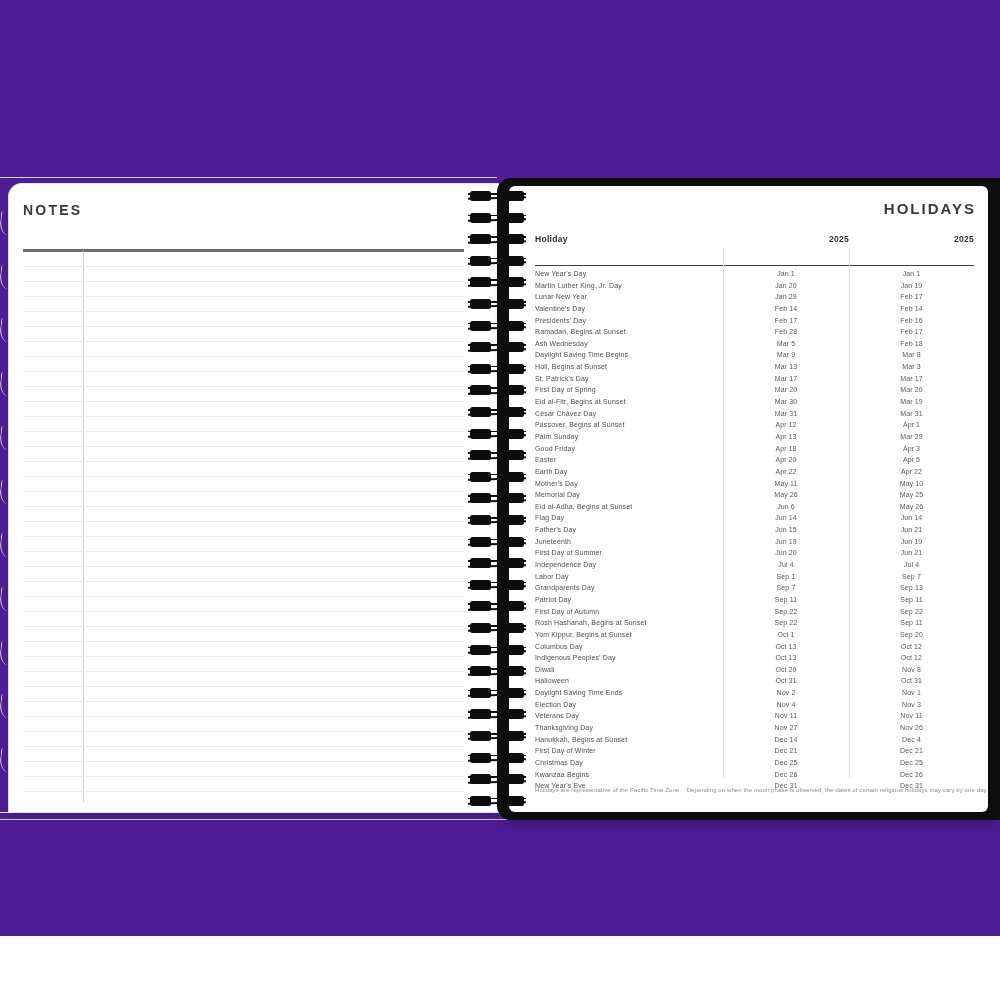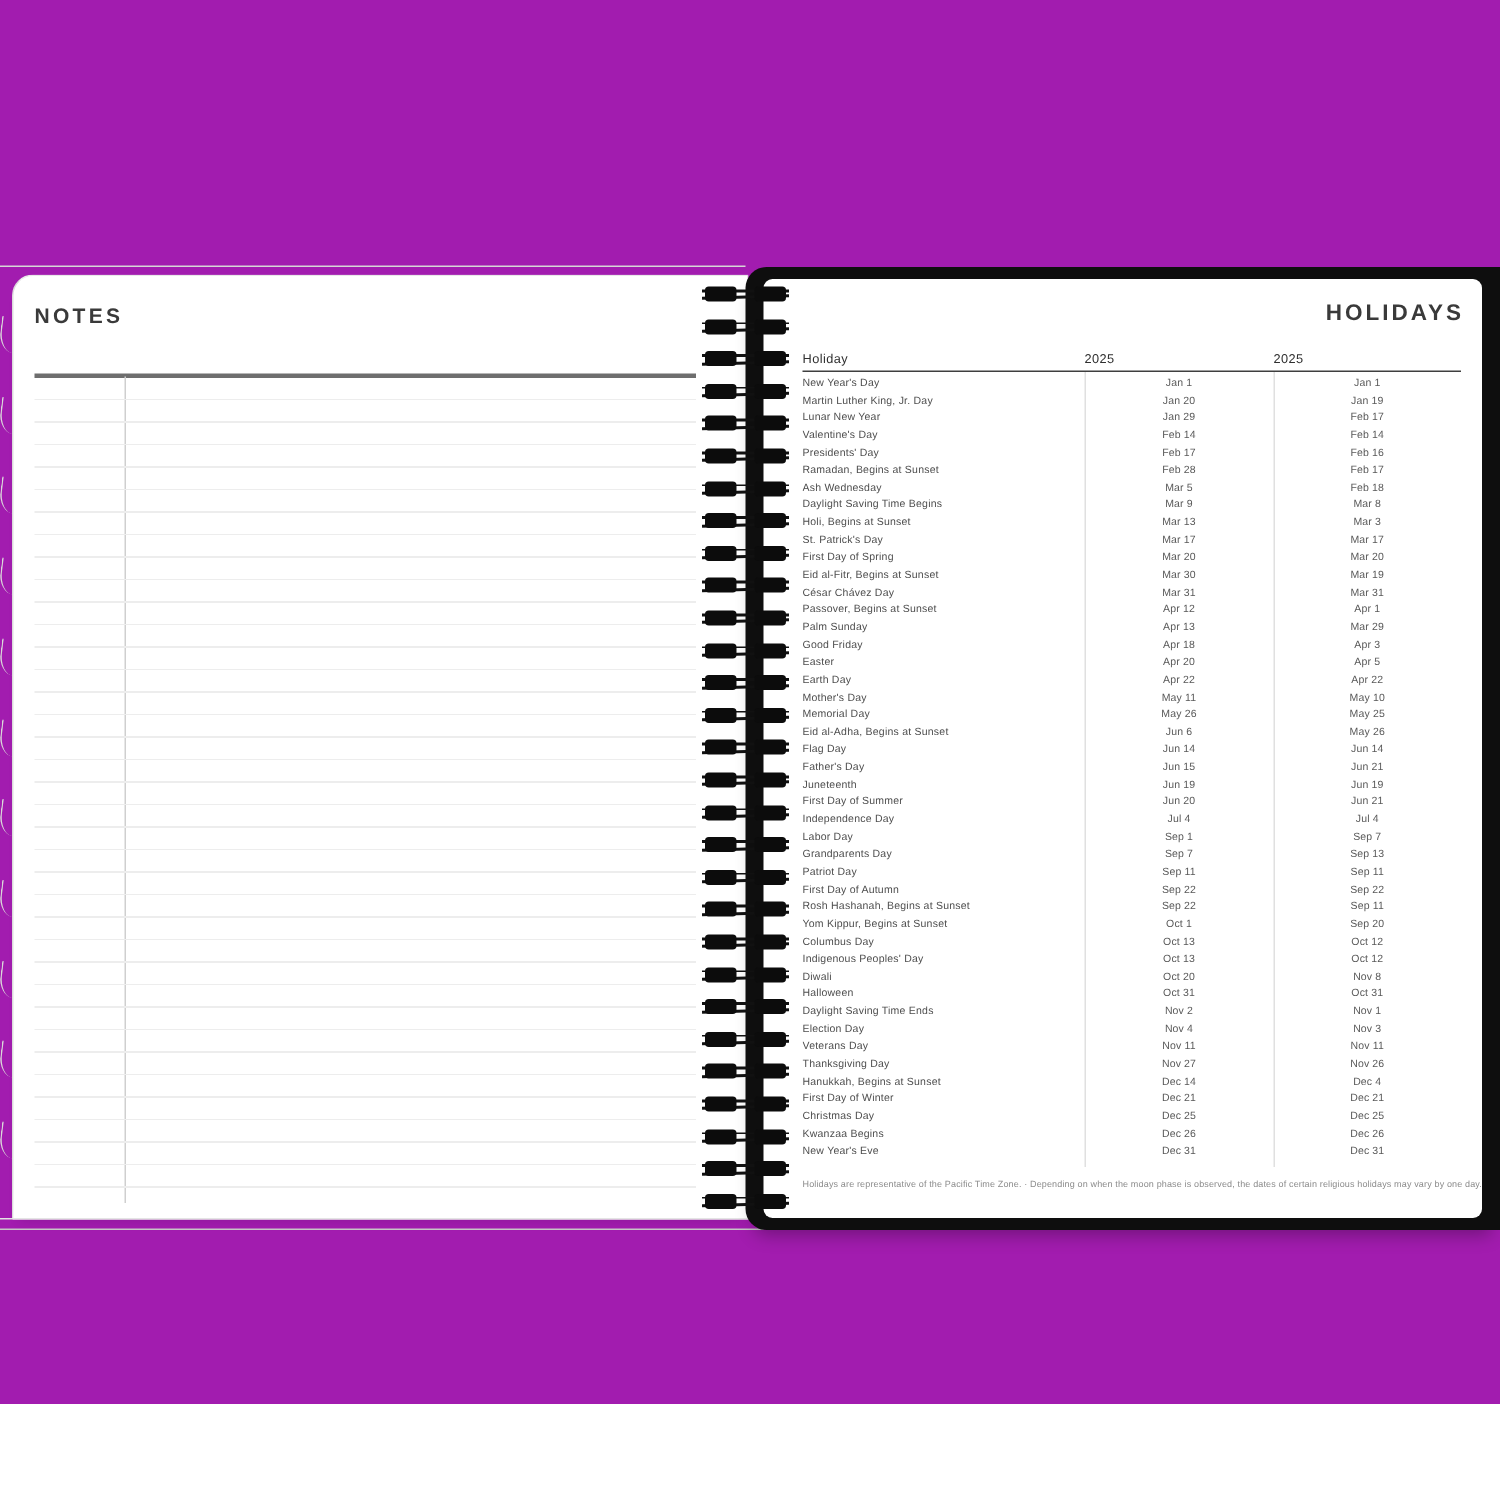--- a/index.html
+++ b/index.html
@@ -1,18 +1,18 @@
 <!DOCTYPE html>
 <html><head>
 <meta charset="utf-8">
 <style>
   html,body{margin:0;padding:0;background:#ffffff;}
   .stage{
     position:relative;width:1000px;height:936px;overflow:hidden;
-    background:#a21caf;font-family:"Liberation Sans",sans-serif;
+    background:#4c1d95;font-family:"Liberation Sans",sans-serif;
     -webkit-font-smoothing:antialiased;
   }
   
   .behind-top-line{position:absolute;left:0;top:177px;width:497px;height:0;border-top:1px solid #d6d6d6;}
   .page-ticks{position:absolute;left:0;top:183px;width:12px;height:630px;}
   .tick{position:absolute;left:0;width:10px;height:24px;border-left:1.6px solid #d9d9d9;border-bottom-left-radius:90% 60%;transform:rotate(7deg);}
   .notes-page{
     position:absolute;left:8px;top:183px;width:489px;height:629px;background:#ffffff;
     border-left:1px solid #dcdcdc;border-right:1px solid #e5e5e5;border-top:1px solid #e9e9e9;
     border-top-left-radius:14px;box-shadow:0 6px 8px -5px rgba(0,0,0,.12);
@@ -32,24 +32,24 @@
     border-radius:14px 0 0 14px;box-shadow:0 9px 12px -6px rgba(0,0,0,.3);
   }
   .holidays-page{
     position:absolute;left:509px;top:186px;width:479px;height:626px;background:#ffffff;
     border-radius:6px;
   }
   .holidays-title{position:absolute;top:14px;right:12px;font-size:15px;font-weight:600;letter-spacing:2px;color:#3a3a3a;}
   .table{position:absolute;left:26px;top:48px;width:439px;}
   .thead{
     display:grid;grid-template-columns:188px 126px 125px;align-items:end;
-    font-size:8.5px;color:#2f2f2f;letter-spacing:.3px;padding-bottom:3px;border-bottom:1.5px solid #3f3f3f;
+    font-size:8.5px;color:#2f2f2f;letter-spacing:.3px;padding-bottom:21px;border-bottom:1.5px solid #3f3f3f;font-weight:bold;
   }
   .thead .hname{text-align:left;}
-  .thead .hyear{text-align:left;}
+  .thead .hyear{text-align:right;}
   .rows{margin-top:2px;}
   .row{display:grid;grid-template-columns:188px 126px 125px;height:11.65px;line-height:11.65px;font-size:7px;}
   .row .cname{text-align:left;color:#4e4e4e;letter-spacing:.15px;white-space:nowrap;overflow:hidden;}
   .row .cdate{text-align:center;color:#595959;letter-spacing:.1px;}
   .col-div{position:absolute;top:62px;width:1px;height:530px;background:#e0e0e0;}
   .col-div.d1{left:214px;}
   .col-div.d2{left:340px;}
   .footnote{position:absolute;left:26px;top:601px;font-size:6px;color:#8c8c8c;letter-spacing:.1px;white-space:nowrap;}
   
   .spiral{position:absolute;left:468px;top:186px;width:60px;height:626px;}

